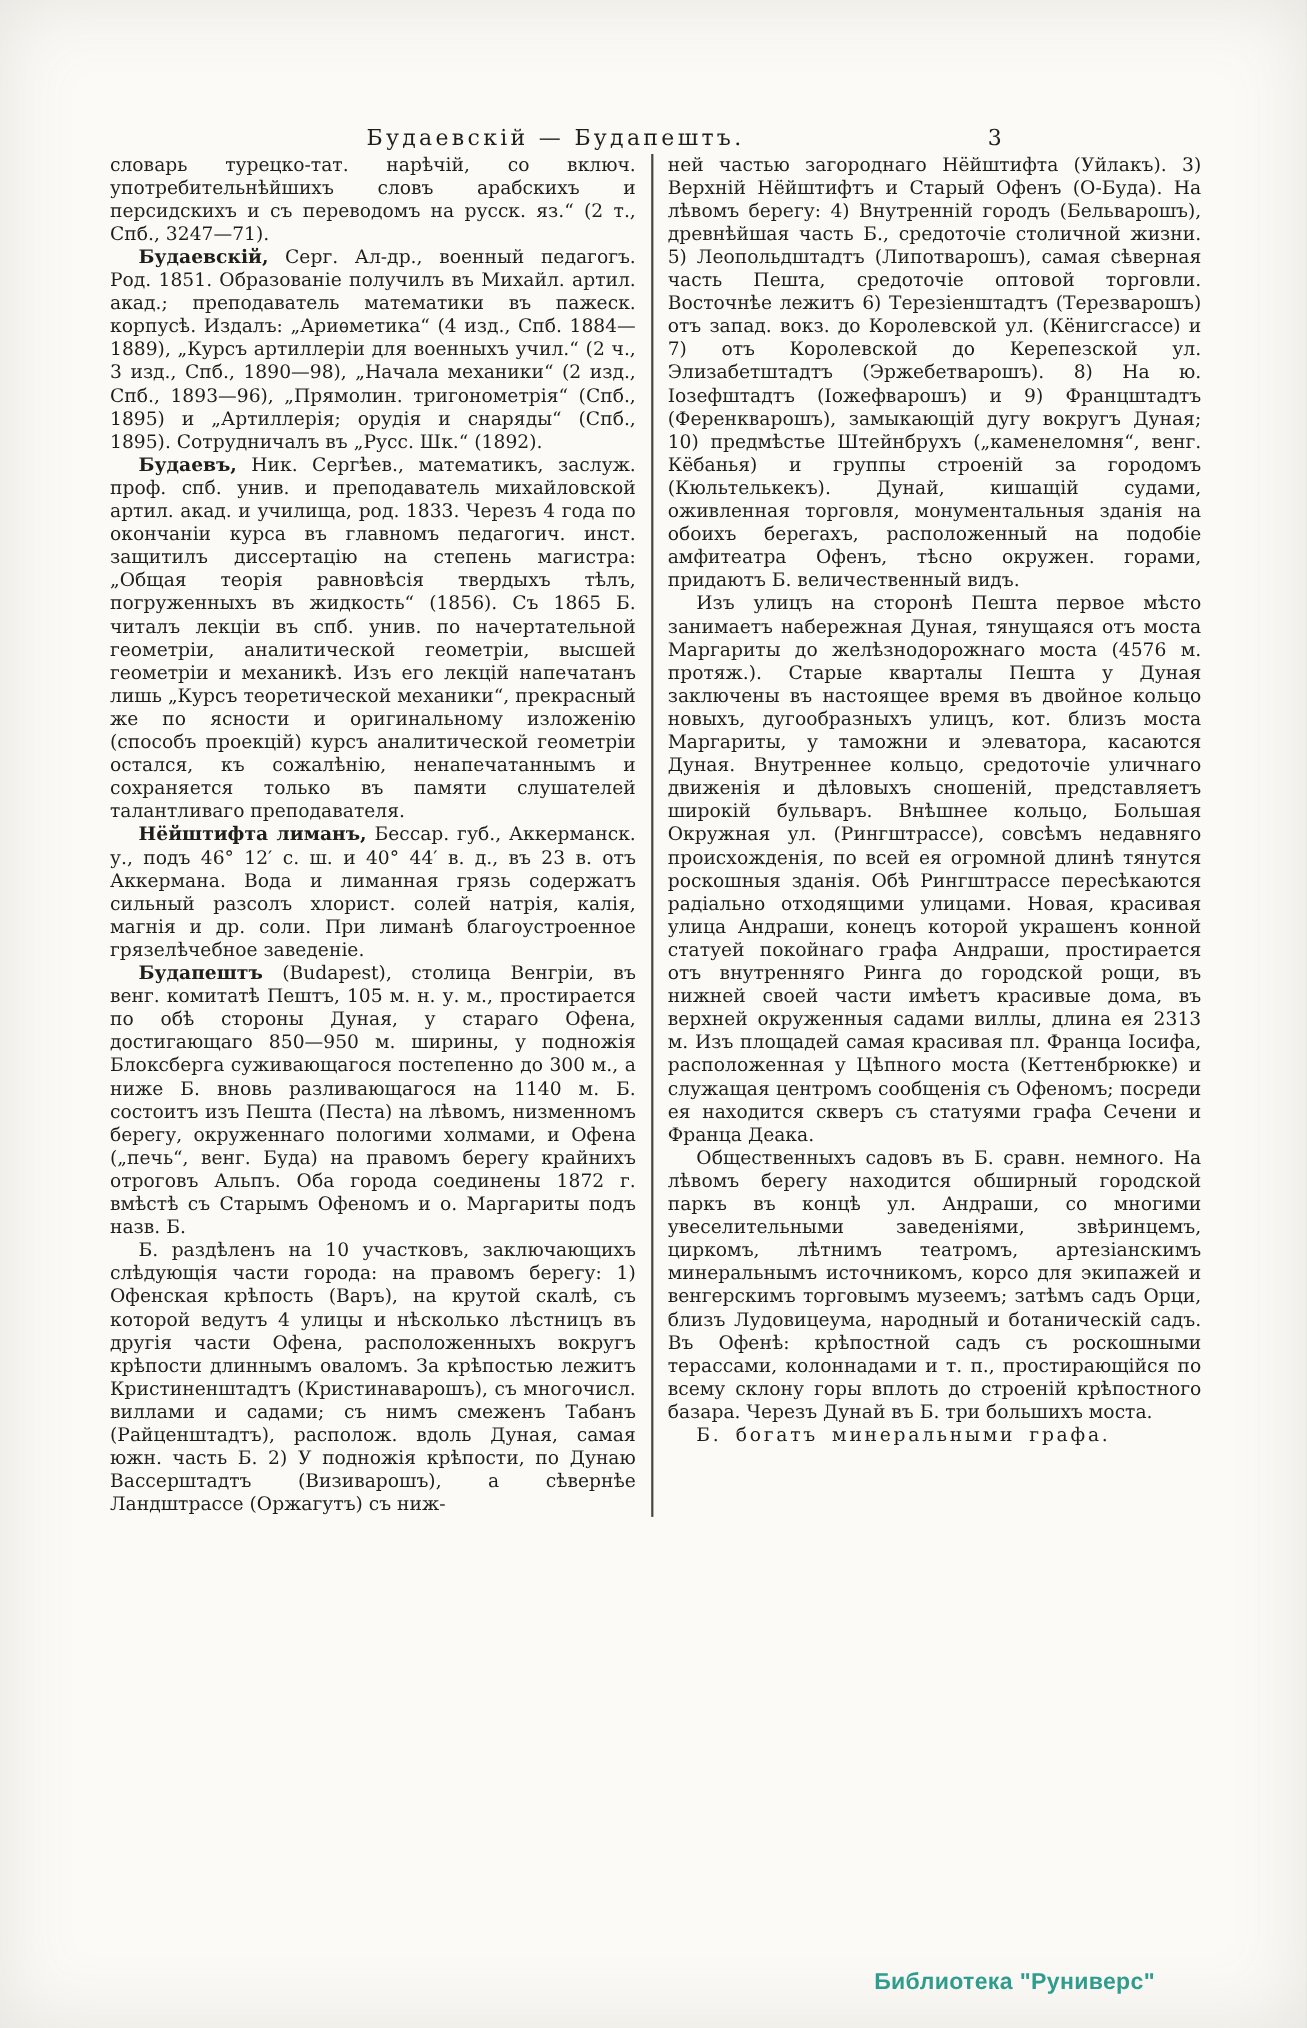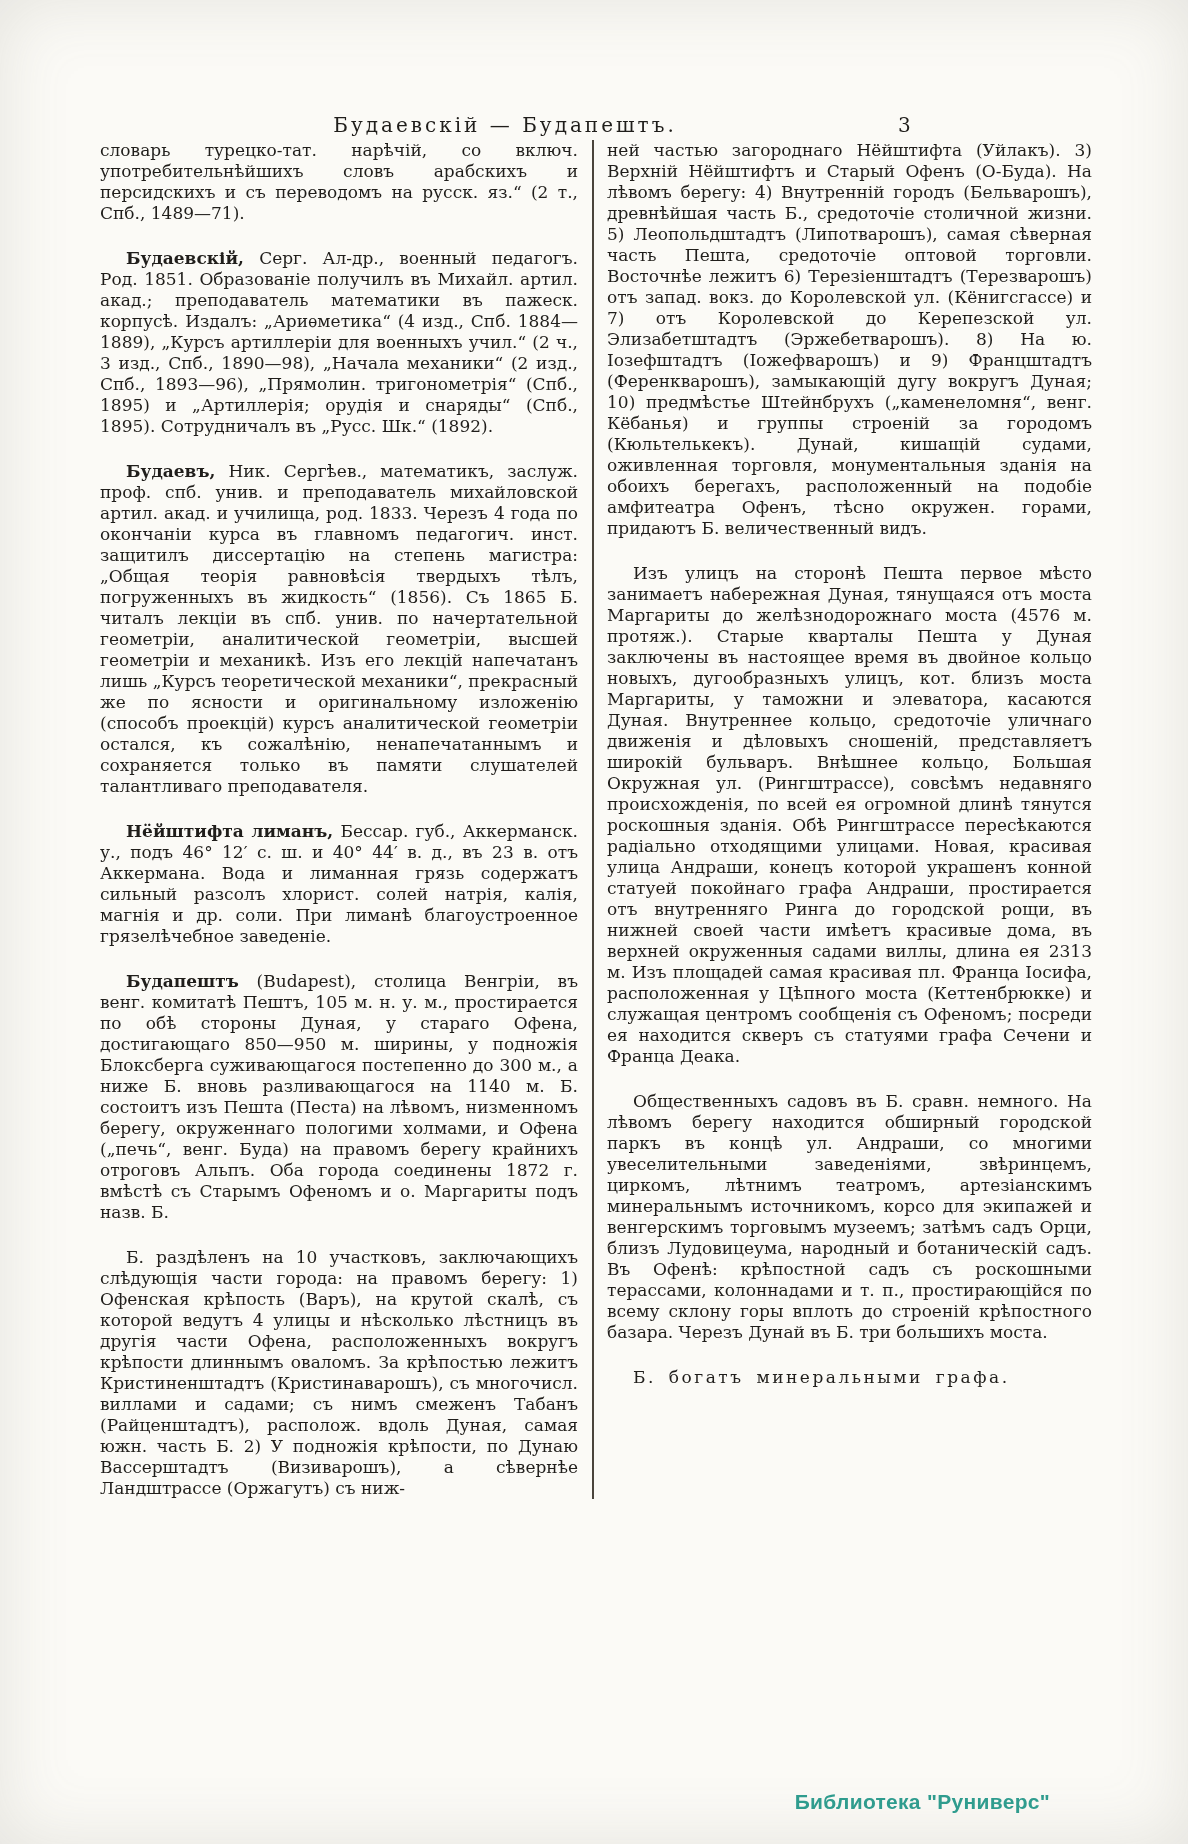--- a/index.html
+++ b/index.html
@@ -38,21 +38,21 @@
   .col {
     text-align: justify;
     font-size: 17px; line-height: 21px;
     hyphens: auto;
   }
   .col.left  { width: 478px; }
   .col.right { width: 485px; }
   .gutter { width: 29px; display: flex; justify-content: center; }
   .rule   { width: 2px; height: 100%; background: #4a443c; }
   .para { margin: 0; }
-  .para.indent { text-indent: 26px; margin-top: 24px; }
+  .para.indent { text-indent: 26px; }
   .headword { font-weight: bold; }
   .spaced { letter-spacing: 2.5px; word-spacing: 5px; }
   .watermark {
     position: absolute; right: 138px; bottom: 30px;
     font-family: "Liberation Sans", "DejaVu Sans", sans-serif;
     font-weight: bold; font-size: 21px;
     color: #2f9c8e; letter-spacing: 0.3px;
     white-space: nowrap;
   }
 </style>
@@ -62,21 +62,21 @@
 <div class="page">
 
   <div class="page-header">
     <div class="running-title">Будаевскій — Будапештъ.</div>
     <div class="page-number">3</div>
   </div>
 
   <div class="columns">
 
     <div class="col left">
-      <p class="para"><span>словарь турецко-тат. нарѣчій, со включ. употребительнѣйшихъ словъ арабскихъ и персидскихъ и съ переводомъ на русск. яз.“ (2 т., Спб., 1489—71).</span></p>
+      <p class="para"><span>словарь турецко-тат. нарѣчій, со включ. употребительнѣйшихъ словъ арабскихъ и персидскихъ и съ переводомъ на русск. яз.“ (2 т., Спб., 3247—71).</span></p>
       <p class="para indent"><b class="headword">Будаевскій,</b><span> Серг. Ал-др., военный педагогъ. Род. 1851. Образованіе получилъ въ Михайл. артил. акад.; преподаватель математики въ пажеск. корпусѣ. Издалъ: „Ариѳметика“ (4 изд., Спб. 1884—1889), „Курсъ артиллеріи для военныхъ учил.“ (2 ч., 3 изд., Спб., 1890—98), „Начала механики“ (2 изд., Спб., 1893—96), „Прямолин. тригонометрія“ (Спб., 1895) и „Артиллерія; орудія и снаряды“ (Спб., 1895). Сотрудничалъ въ „Русс. Шк.“ (1892).</span></p>
       <p class="para indent"><b class="headword">Будаевъ,</b><span> Ник. Сергѣев., математикъ, заслуж. проф. спб. унив. и преподаватель михайловской артил. акад. и училища, род. 1833. Черезъ 4 года по окончаніи курса въ главномъ педагогич. инст. защитилъ диссертацію на степень магистра: „Общая теорія равновѣсія твердыхъ тѣлъ, погруженныхъ въ жидкость“ (1856). Съ 1865 Б. читалъ лекціи въ спб. унив. по начертательной геометріи, аналитической геометріи, высшей геометріи и механикѣ. Изъ его лекцій напечатанъ лишь „Курсъ теоретической механики“, прекрасный же по ясности и оригинальному изложенію (способъ проекцій) курсъ аналитической геометріи остался, къ сожалѣнію, ненапечатаннымъ и сохраняется только въ памяти слушателей талантливаго преподавателя.</span></p>
       <p class="para indent"><b class="headword">Нёйштифта лиманъ,</b><span> Бессар. губ., Аккерманск. у., подъ 46° 12′ с. ш. и 40° 44′ в. д., въ 23 в. отъ Аккермана. Вода и лиманная грязь содержатъ сильный разсолъ хлорист. солей натрія, калія, магнія и др. соли. При лиманѣ благоустроенное грязелѣчебное заведеніе.</span></p>
       <p class="para indent"><b class="headword">Будапештъ</b><span> (Budapest), столица Венгріи, въ венг. комитатѣ Пештъ, 105 м. н. у. м., простирается по обѣ стороны Дуная, у стараго Офена, достигающаго 850—950 м. ширины, у подножія Блоксберга суживающагося постепенно до 300 м., а ниже Б. вновь разливающагося на 1140 м. Б. состоитъ изъ Пешта (Песта) на лѣвомъ, низменномъ берегу, окруженнаго пологими холмами, и Офена („печь“, венг. Буда) на правомъ берегу крайнихъ отроговъ Альпъ. Оба города соединены 1872 г. вмѣстѣ съ Старымъ Офеномъ и о. Маргариты подъ назв. Б.</span></p>
       <p class="para indent"><span>Б. раздѣленъ на 10 участковъ, заключающихъ слѣдующія части города: на правомъ берегу: 1) Офенская крѣпость (Варъ), на крутой скалѣ, съ которой ведутъ 4 улицы и нѣсколько лѣстницъ въ другія части Офена, расположенныхъ вокругъ крѣпости длиннымъ оваломъ. За крѣпостью лежитъ Кристиненштадтъ (Кристинаварошъ), съ многочисл. виллами и садами; съ нимъ смеженъ Табанъ (Райценштадтъ), располож. вдоль Дуная, самая южн. часть Б. 2) У подножія крѣпости, по Дунаю Вассерштадтъ (Визиварошъ), а сѣвернѣе Ландштрассе (Оржагутъ) съ ниж-</span></p>
     </div>
 
     <div class="gutter">
       <div class="rule"></div>
     </div>

